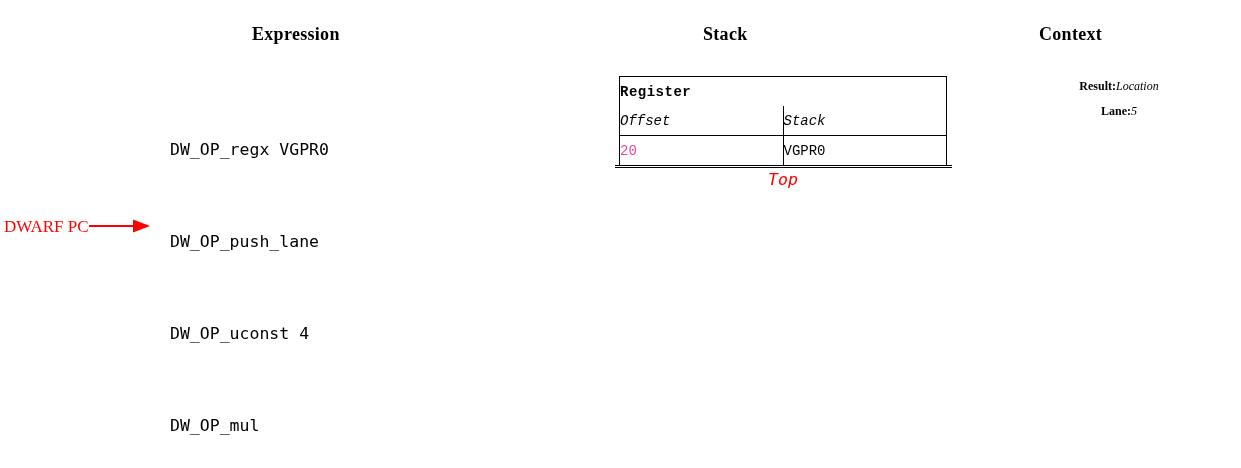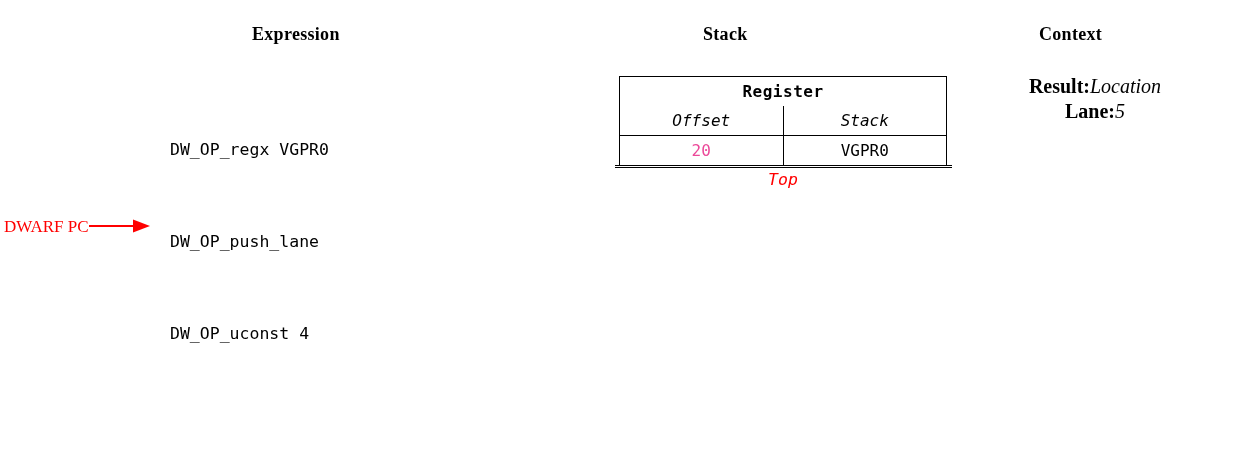--- a/index.html
+++ b/index.html
@@ -72,24 +72,24 @@
     width: 328px;
   }
   table.stack-table {
     border-collapse: collapse;
     width: 328px;
     table-layout: fixed;
     font-family: "DejaVu Sans Mono", "Liberation Mono", monospace;
   }
   table.stack-table td {
     padding: 0;
-    text-align: center;
     vertical-align: middle;
-    font-size: 16px;
+    font-size: 14px;
     height: 29px;
+    font-family: Liberation Mono, monospace;
   }
   .cell-title {
     font-weight: bold;
     border-top: 1.4px solid #000;
     border-left: 1.4px solid #000;
     border-right: 1.4px solid #000;
     letter-spacing: 0.5px;
   }
   .cell-subhead {
     font-style: italic;
@@ -125,44 +125,45 @@
     text-align: center;
     font-family: "DejaVu Sans Mono", "Liberation Mono", monospace;
     font-style: italic;
     font-size: 16.5px;
     color: #ff0000;
   }
 
   
   #context-panel {
     position: absolute;
-    left: 995px;
+    left: 1019px;
     top: 74px;
     width: 200px;
     text-align: center;
-    font-size: 20px;
+    font-size: 12px;
     line-height: 25px;
   }
   .ctx-row { white-space: nowrap; }
   .ctx-key { font-weight: bold; }
   .ctx-val { font-style: italic; }
 </style>
 </head>
 <body>
 
 <div class="col-heading" id="heading-expression">Expression</div>
 
 <div class="col-heading" id="heading-stack">Stack</div>
 
 <div class="col-heading" id="heading-context">Context</div>
 
 <div id="expression-list">
   <div class="expr-line">DW_OP_regx VGPR0</div>
   <div class="expr-line">DW_OP_push_lane</div>
   <div class="expr-line">DW_OP_uconst 4</div>
+  <div class="expr-line">DW_OP_mul</div>
   
   
   
   
   
   
   
   
 </div>
 

